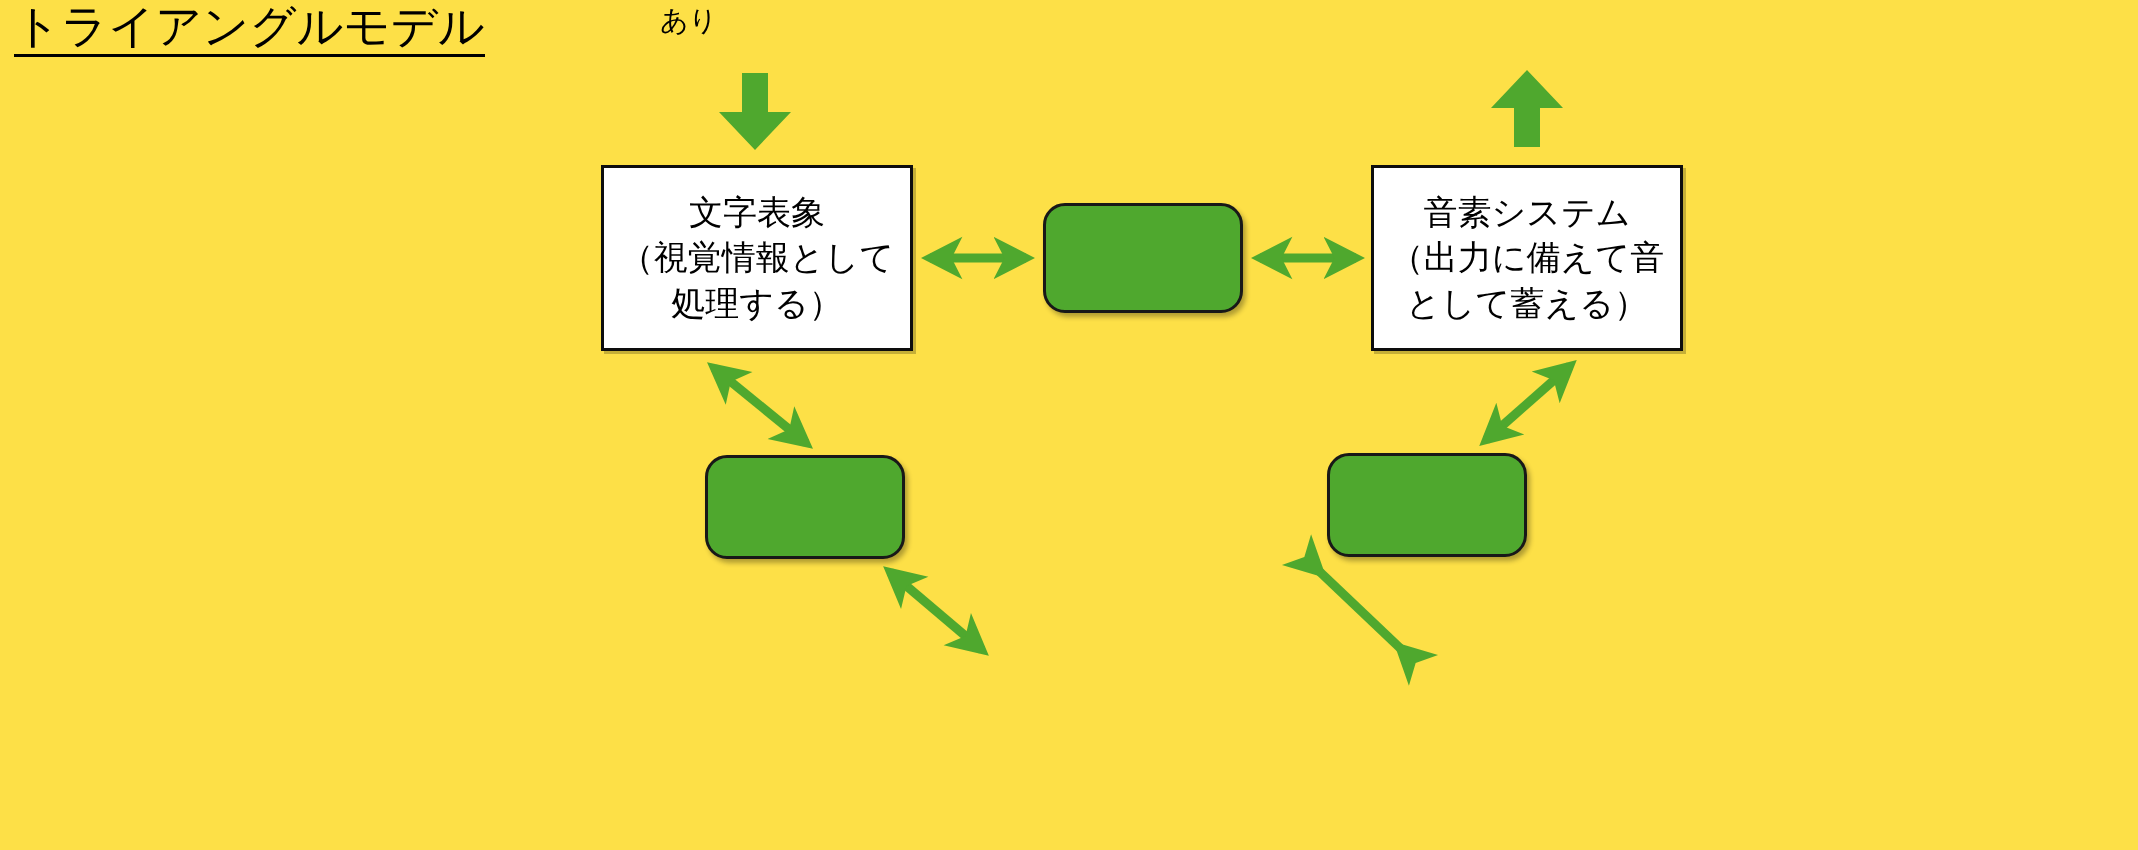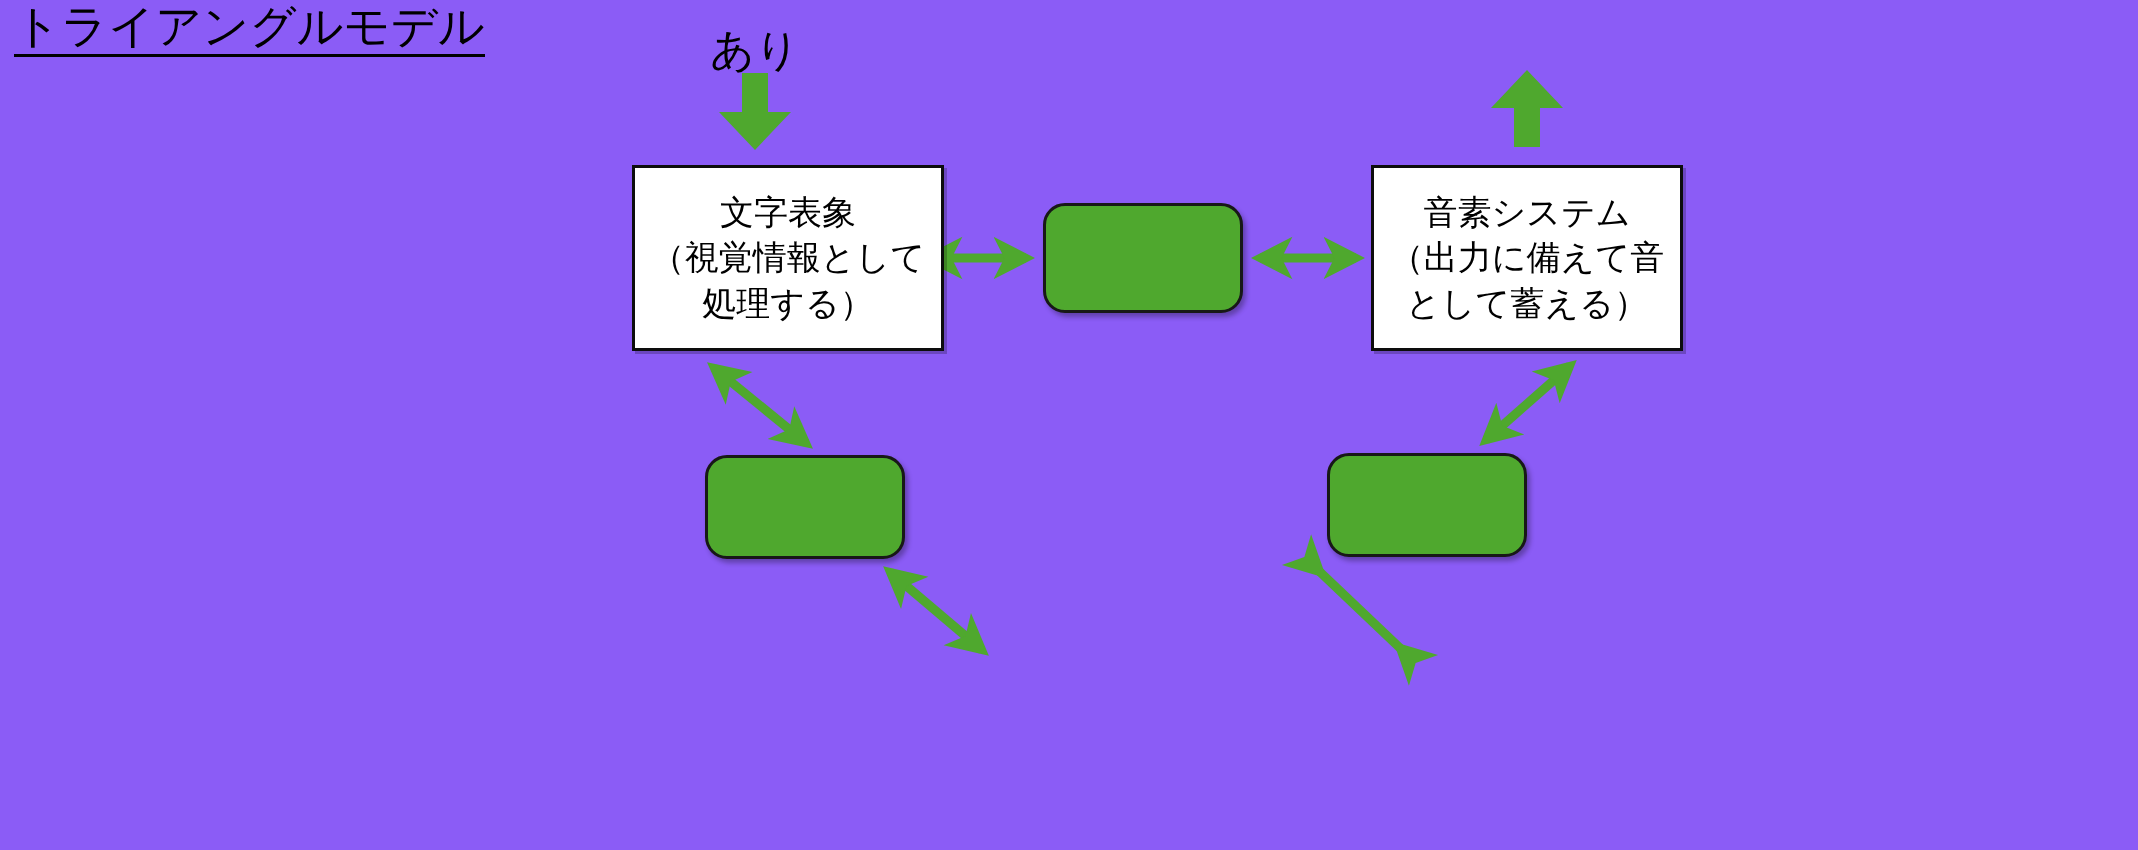--- a/index.html
+++ b/index.html
@@ -7,21 +7,21 @@
     padding: 0;
     background: #ffffff;
   }
   body {
     font-family: "DejaVu Sans", "Liberation Sans", sans-serif;
   }
   #canvas {
     position: relative;
     width: 2138px;
     height: 850px;
-    background: #8b5cf6;
+    background: #fde047;
     overflow: hidden;
   }
   #svg-layer {
     position: absolute;
     left: 0;
     top: 0;
     width: 2138px;
     height: 850px;
   }
 
@@ -35,26 +35,25 @@
     color: #000000;
     letter-spacing: 0px;
     white-space: nowrap;
     border-bottom: 3px solid #000000;
     padding-bottom: 4px;
   }
 
   
   .io-label {
     position: absolute;
-    font-size: 44px;
+    font-size: 28px;
     line-height: 1.1;
     color: #000000;
     white-space: nowrap;
-    text-align: center;
-    margin-top: 20px;
+    text-align: left;
   }
   .io-label.input-label {
     left: 660px;
     top: 6px;
     width: 190px;
   }
   .io-label.output-label {
     left: 1430px;
     top: 6px;
     width: 200px;
@@ -72,21 +71,21 @@
     justify-content: center;
   }
   .concept-box .box-text {
     font-size: 34px;
     line-height: 1.33;
     color: #000000;
     text-align: center;
     white-space: pre-line;
     padding: 0 6px;
   }
-  #box-orthography { left: 632px; top: 165px;  width: 312px; height: 186px; }
+  #box-orthography { left: 601px; top: 165px;  width: 312px; height: 186px; }
   #box-phonology   { left: 1371px; top: 165px; width: 312px; height: 186px; justify-content: center; }
   #box-semantics   { left: 1015px; top: 618px;  width: 272px; height: 184px; }
 
   
   .hidden-unit {
     position: absolute;
     box-sizing: border-box;
     background: #4FA82E;
     border: 3px solid #181818;
     border-radius: 22px;

